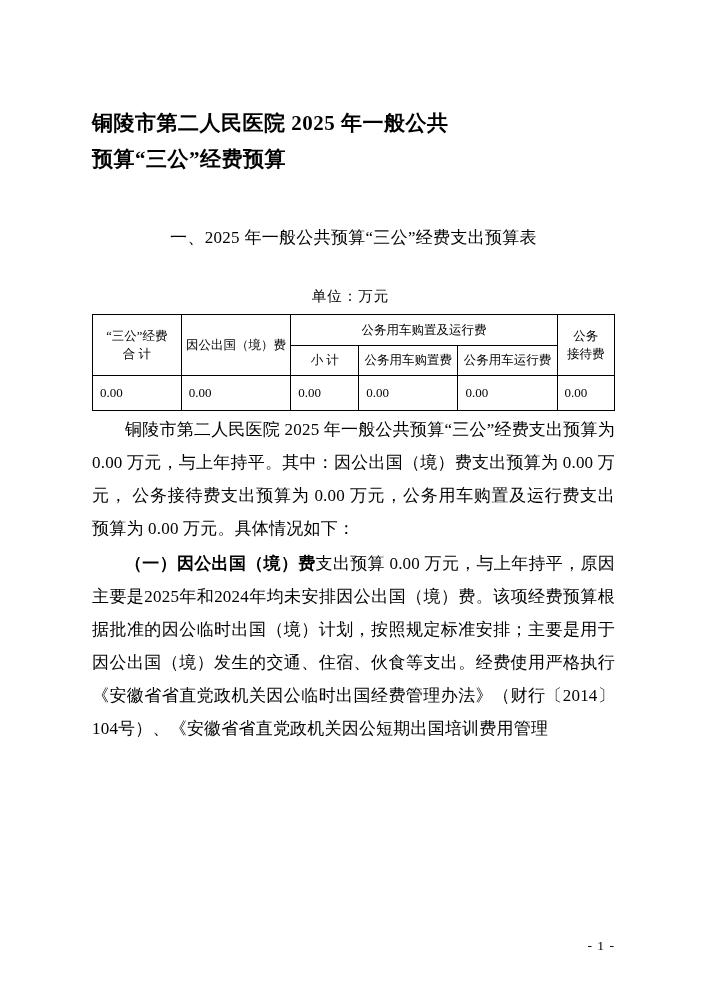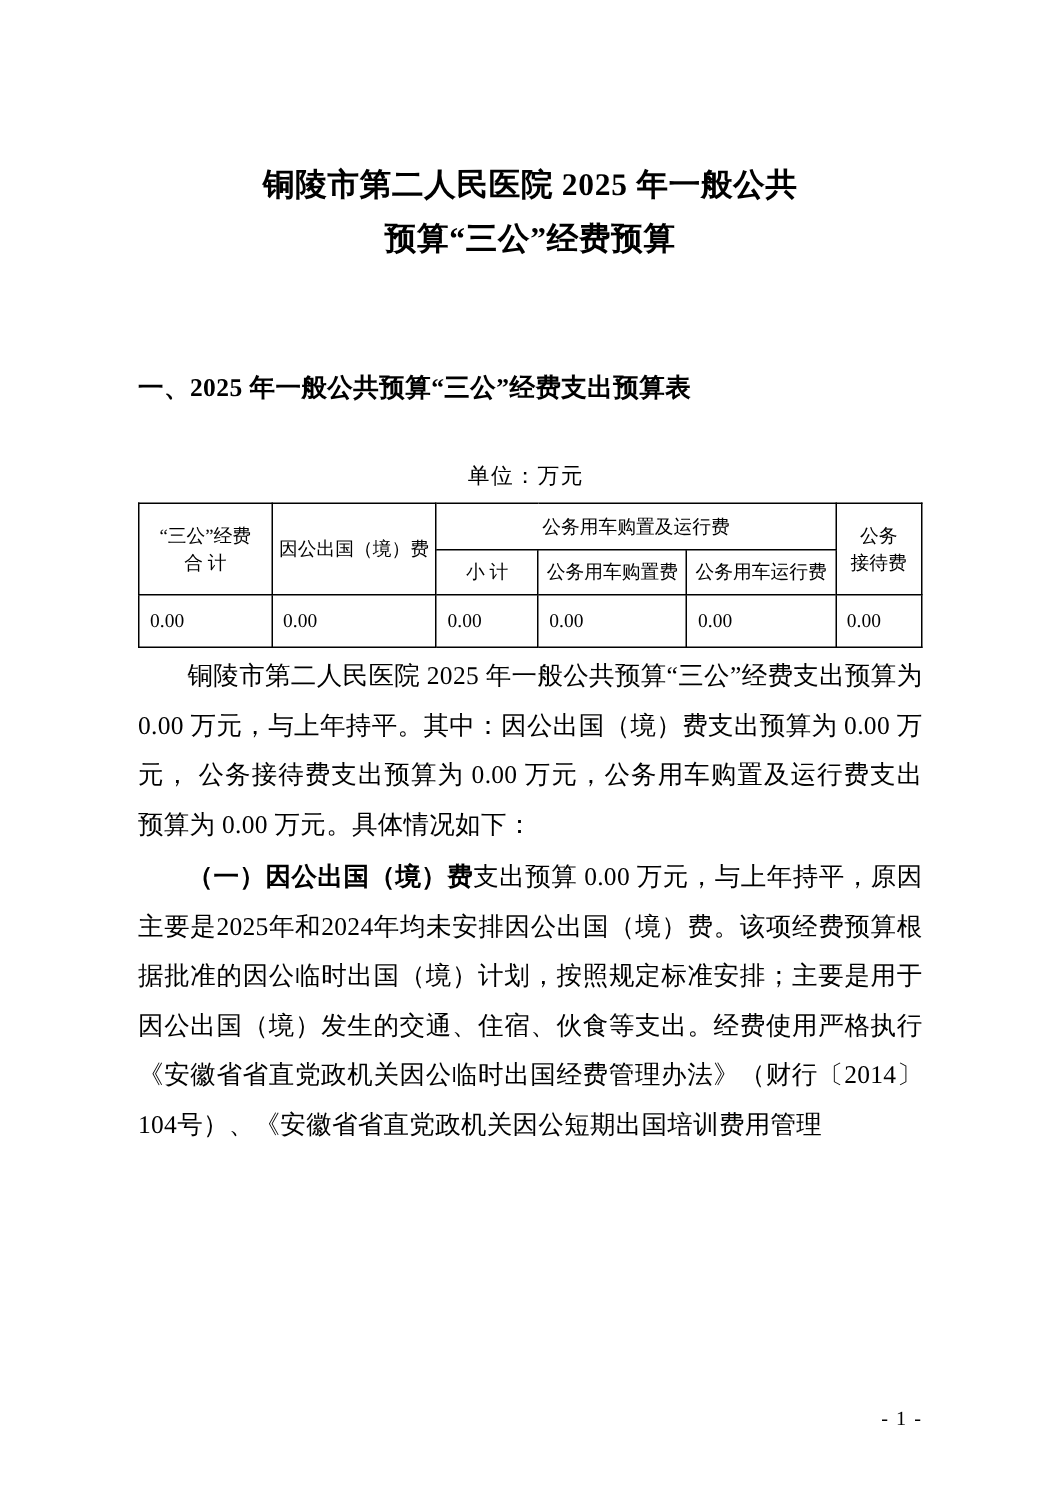--- a/index.html
+++ b/index.html
@@ -16,35 +16,35 @@
     overflow: hidden;
   }
   .page {
     width: 707px;
     height: 1000px;
     box-sizing: border-box;
     padding: 105px 92px 0 92px;
     position: relative;
   }
   .doc-title {
-    text-align: center;
     font-size: 21px;
     font-weight: bold;
     line-height: 36px;
     letter-spacing: 0.5px;
     margin: 0 0 2px 0;
   }
   .doc-title .line {
     display: block;
   }
   .section-heading {
+    text-align: center;
     font-size: 17px;
-    font-weight: bold;
+    font-weight: normal;
     line-height: 30px;
-    margin-top: 67px;
+    margin-top: 46px;
     letter-spacing: 0.3px;
   }
   .unit-line {
     text-align: center;
     font-size: 14.5px;
     margin-top: 34px;
     margin-bottom: 8px;
     padding-right: 6px;
     letter-spacing: 1px;
   }

